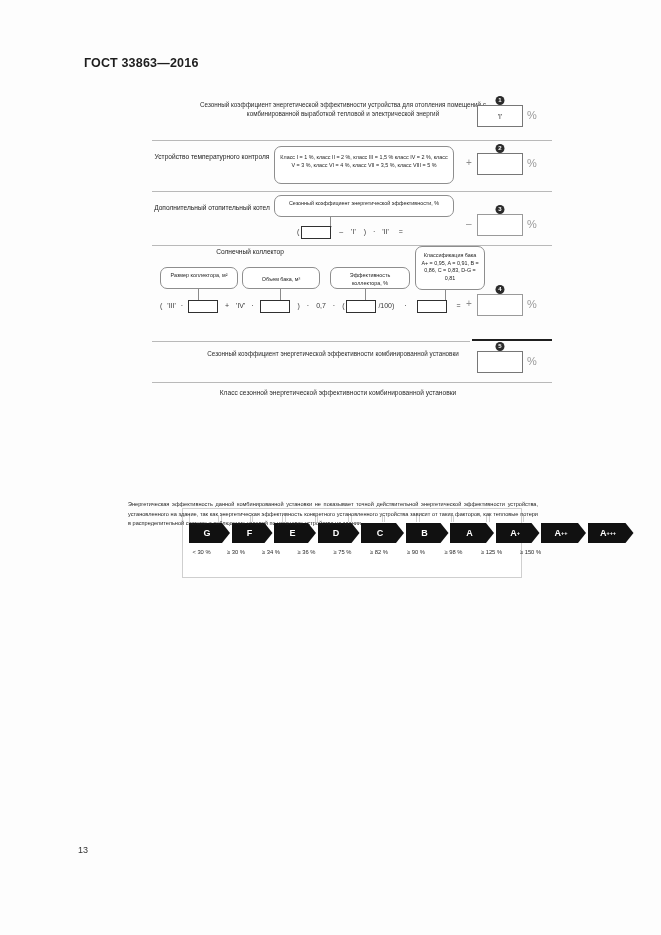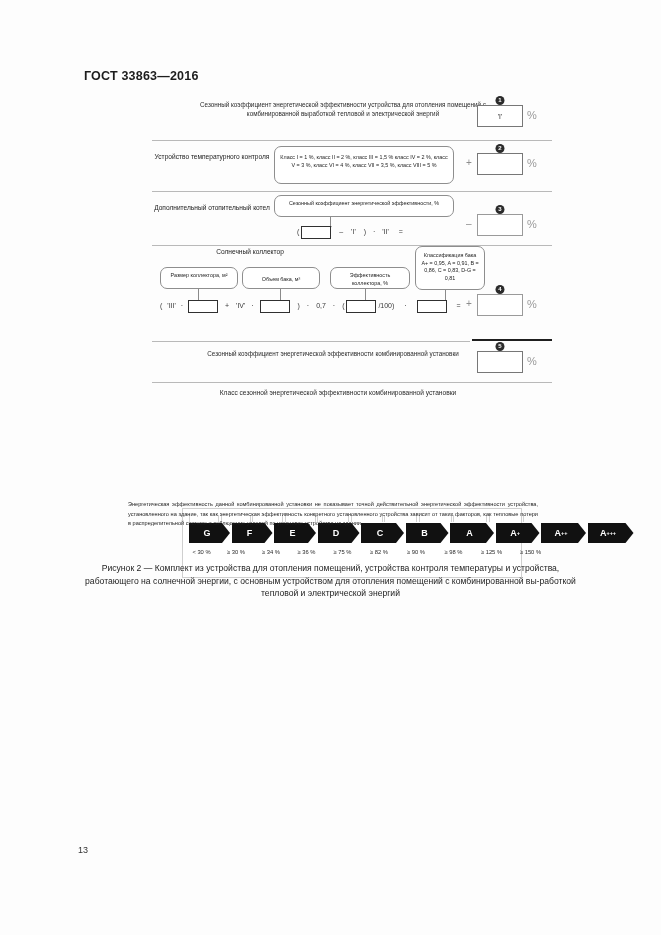--- a/index.html
+++ b/index.html
@@ -16,21 +16,21 @@
     overflow: hidden;
   }
   .page {
     position: absolute;
     inset: 0;
     background: #fdfdfd;
   }
   .header-title {
     position: absolute;
     left: 84px;
-    top: 69px;
+    top: 56px;
     font-size: 12.5px;
     font-weight: bold;
     letter-spacing: 0.2px;
     color: #1d1d1d;
   }
 
   
   .figure {
     position: absolute;
     left: 152px;
@@ -443,17 +443,16 @@
           <div class="limit" style="width: 36px;">≥ 98 %</div>
           <div class="limit" style="width: 37px;">≥ 125 %</div>
           <div class="limit" style="width: 38px;">≥ 150 %</div>
         </div>
     </div>
 
   </div>
 
   <div class="note">Энергетическая эффективность данной комбинированной установки не показывает точной действительной энергетической эффективности устройства, установленного на здание, так как энергетическая эффективность конкретного установленного устройства зависит от таких факторов, как тепловые потери в распределительной системе и соблюдение условий по установке устройства на здании</div>
 
-  <div class="figcaption">Рисунок 2 — Комплект из устройства для отопления помещений, устройства контроля температуры и устройства, работающего на солнечной энергии, с основным устройством для отопления помещений с комбинированной вы-работкой тепловой и электрической энергий</div>
 
   <div class="pagenum">13</div>
 
 </div>
 
 </body></html>

